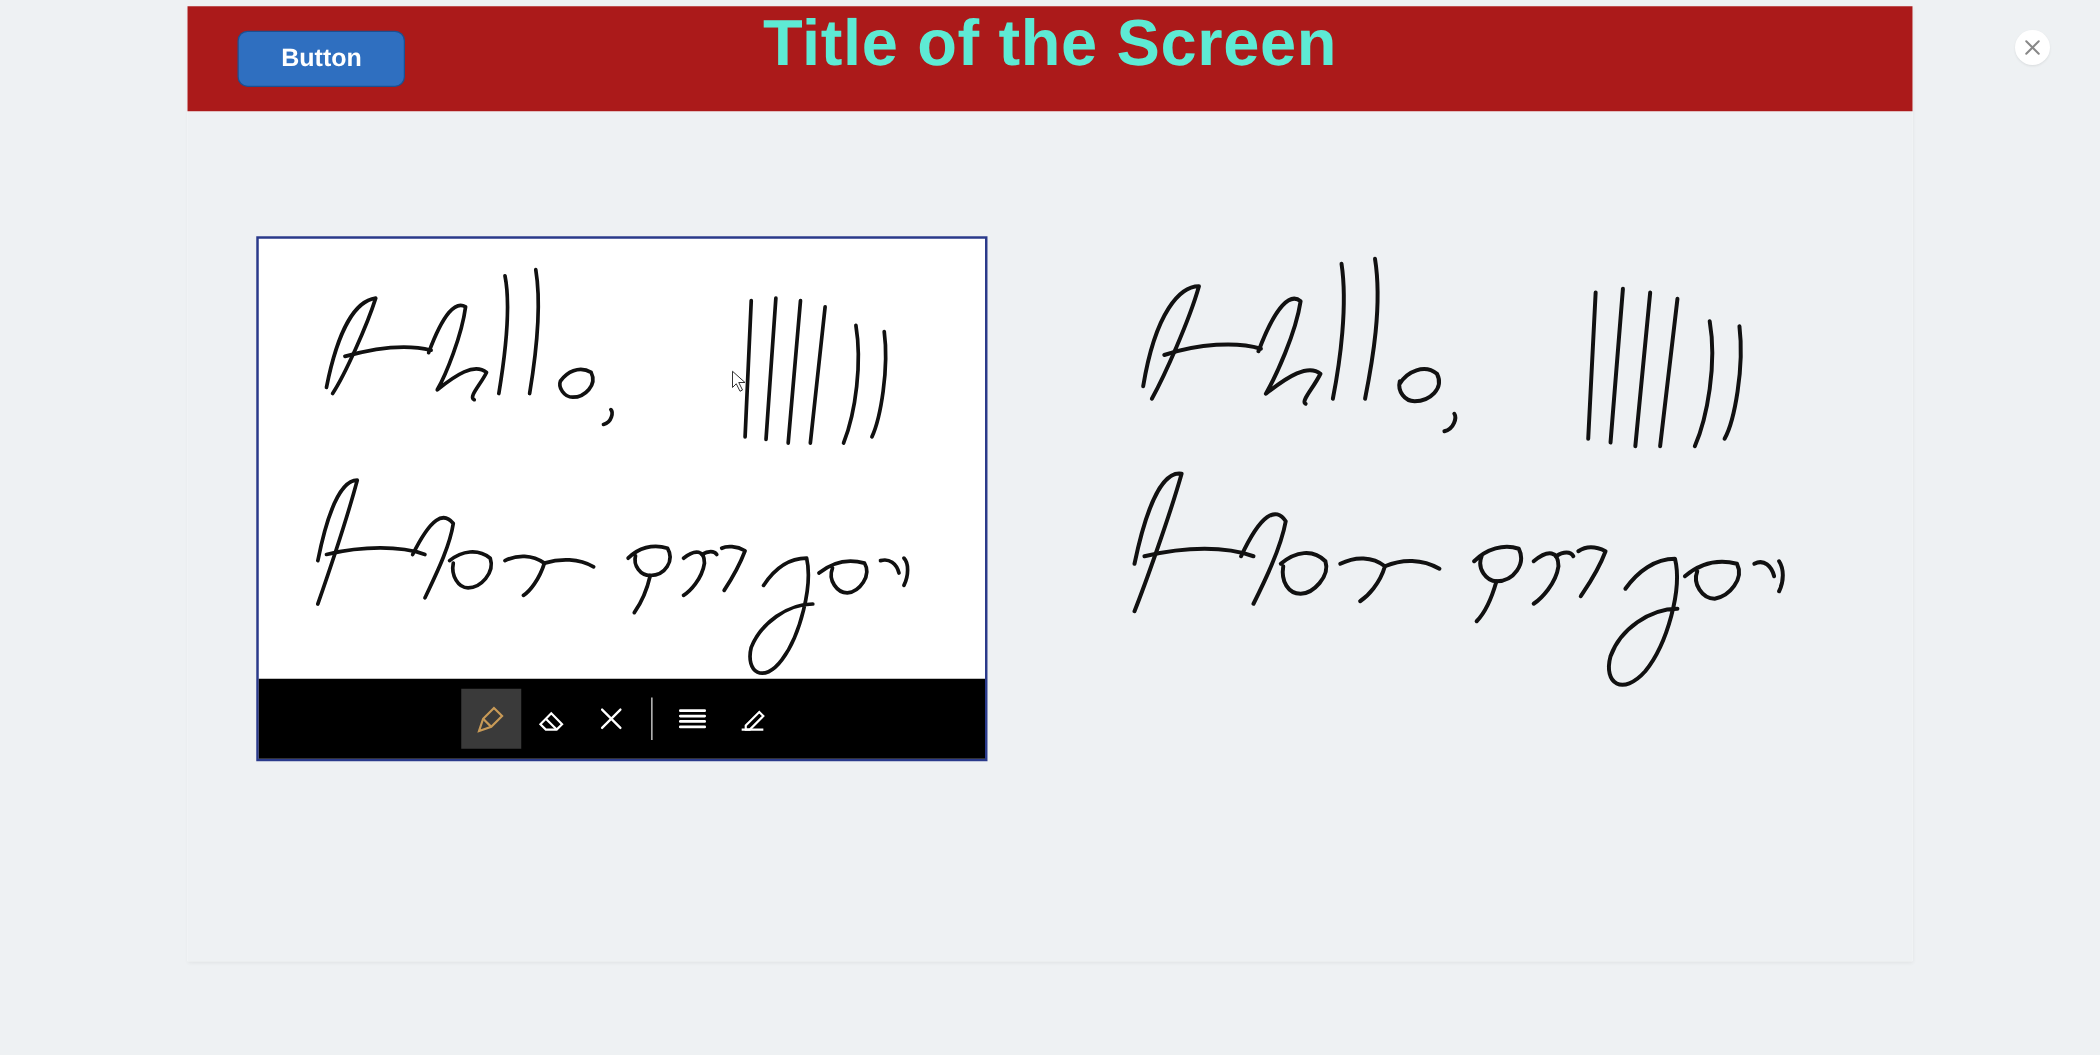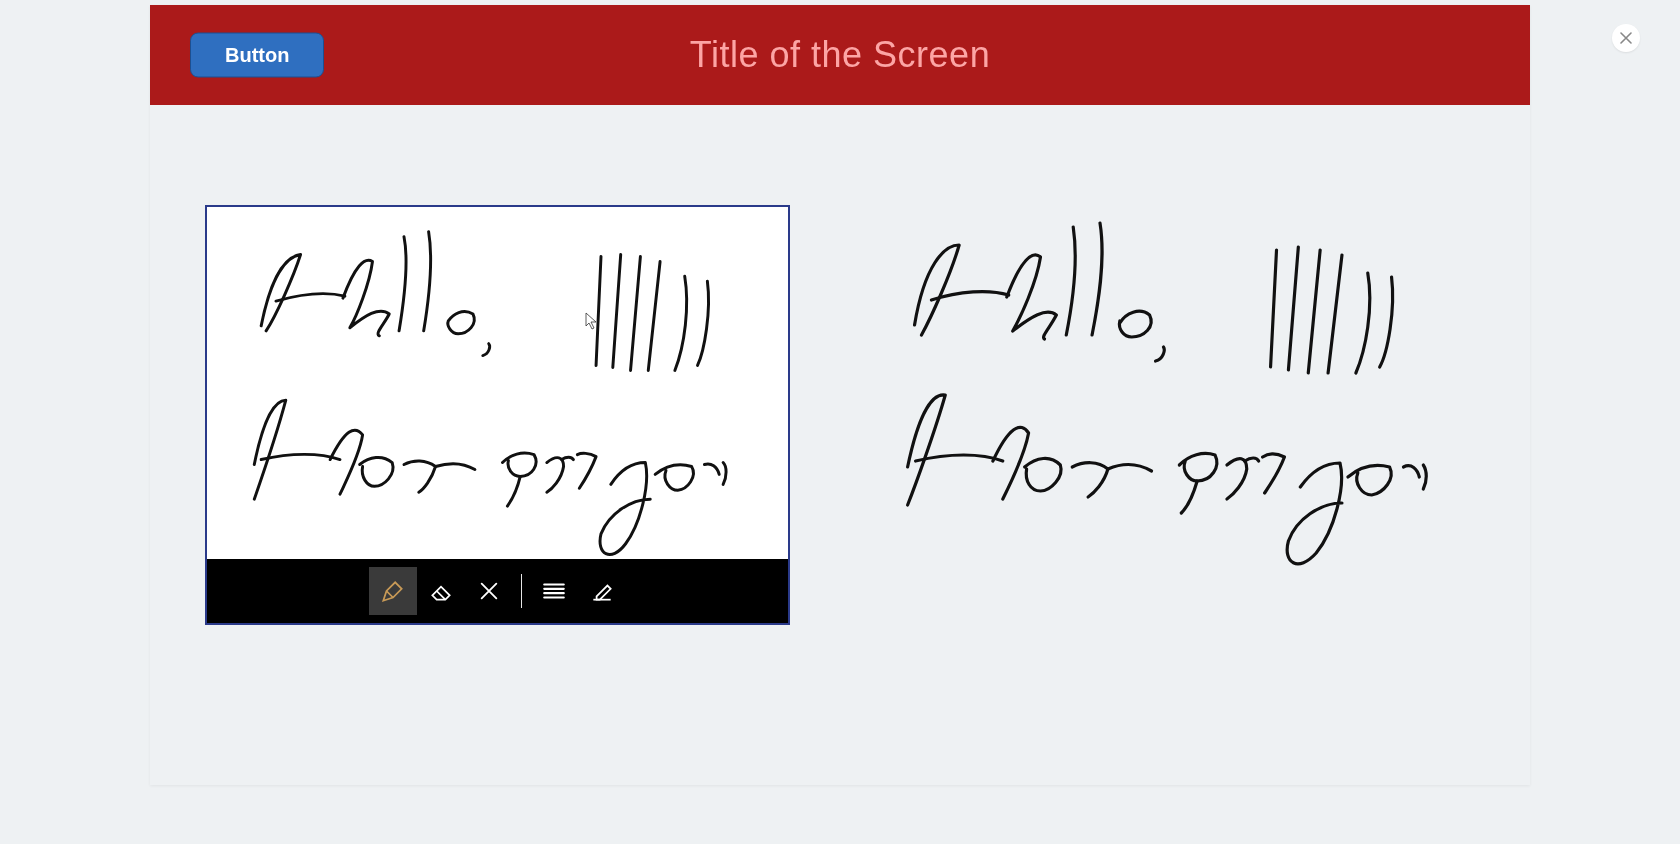--- a/index.html
+++ b/index.html
@@ -31,30 +31,30 @@
     }
     .window {
       width: 1380px;
       background: #ffffff;
       box-shadow: 0 1px 3px rgba(0,0,0,0.06);
       display: flex;
       flex-direction: column;
     }
     .header {
       background: #ab1a1a;
-      height: 100px;
+      height: 84px;
       position: relative;
       display: flex;
-      align-items: center;
+      align-items: flex-start;
       justify-content: center;
     }
     .header-title {
-      color: #fca5a5;
-      font-size: 36px;
-      font-weight: 400;
+      color: #5eead4;
+      font-size: 52px;
+      font-weight: 700;
       letter-spacing: 0.5px;
     }
     .header-button {
       position: absolute;
       left: 40px;
       top: 50%;
       transform: translateY(-50%);
       background: #2f6fc0;
       color: #ffffff;
       font-size: 20px;

